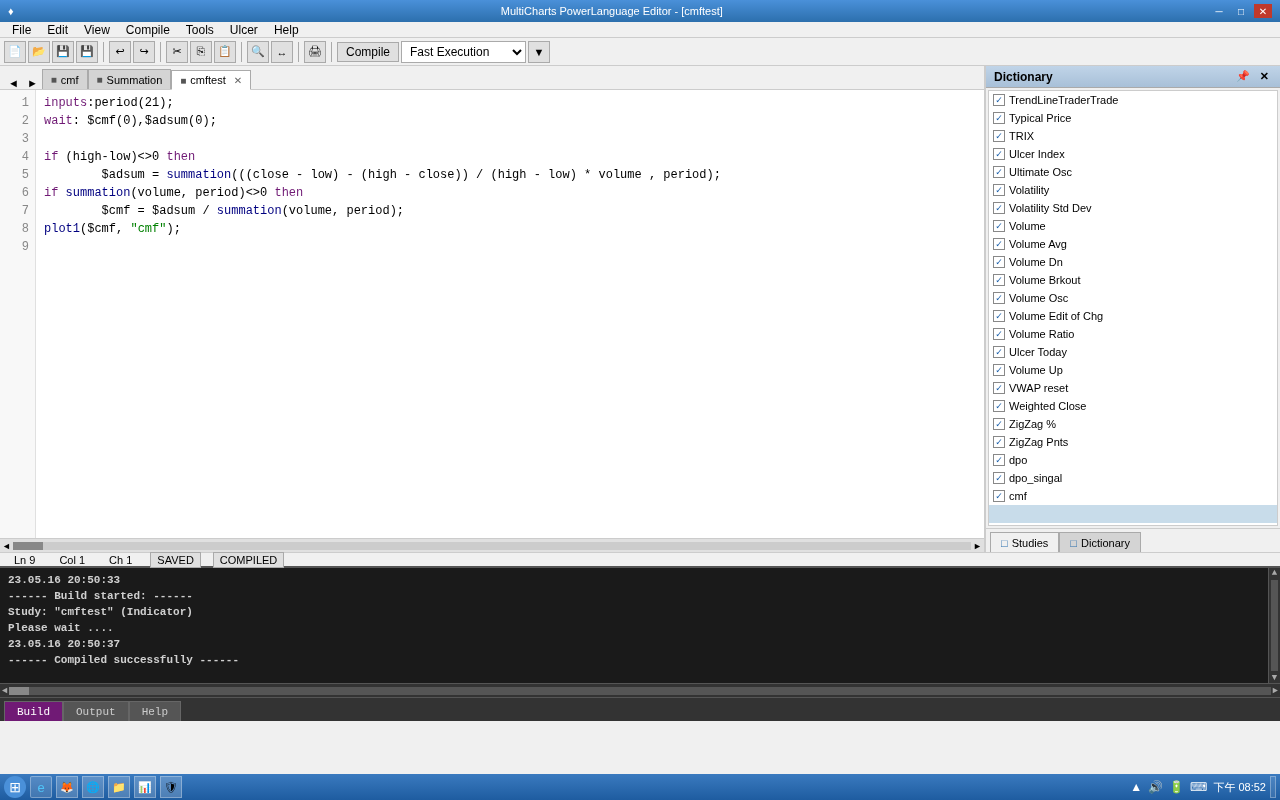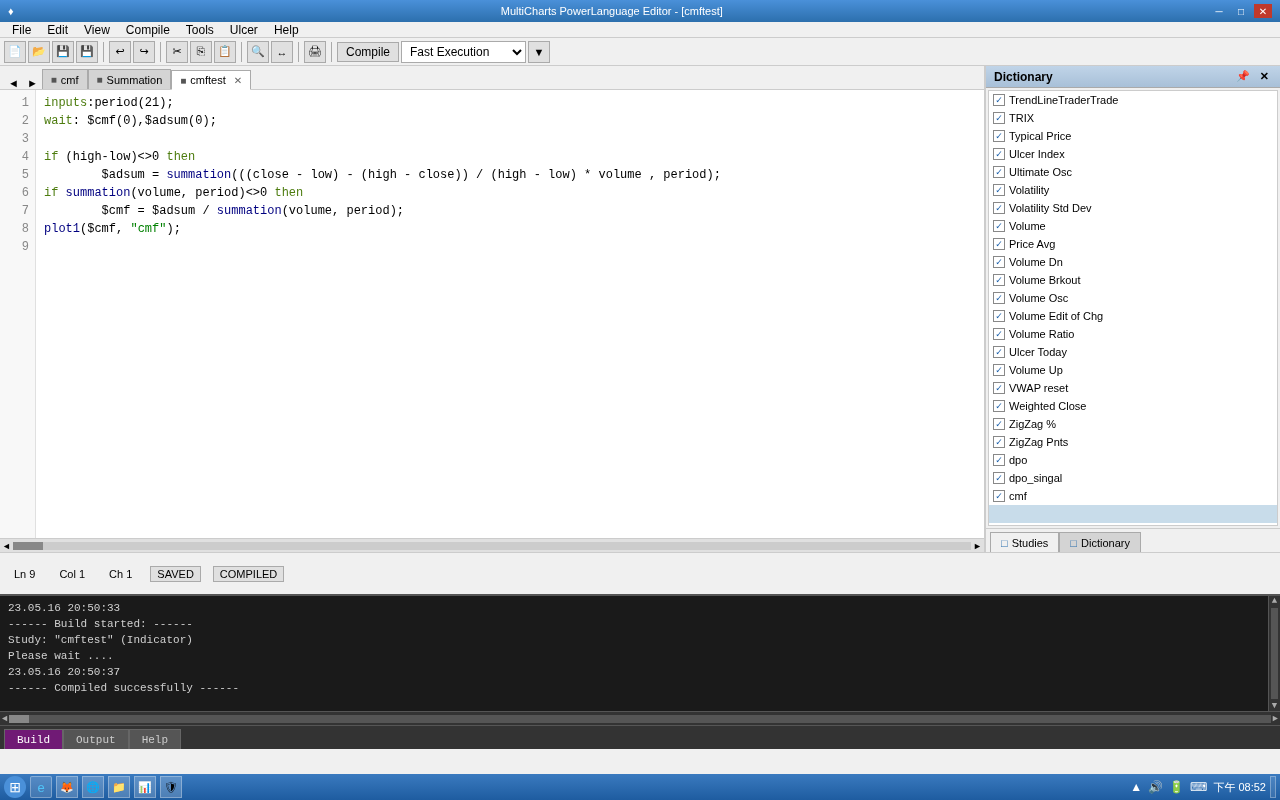--- a/index.html
+++ b/index.html
@@ -143,29 +143,29 @@
     }
     #code-content {
       flex: 1;
       padding: 4px 8px;
       font-family: 'Courier New', monospace;
       font-size: 12px;
       line-height: 18px;
       white-space: pre;
       overflow: auto;
     }
-    .kw { color: #4d7c0f; }
+    .kw { color: #701a75; }
     .fn { color: #000080; }
     .str { color: #008000; }
 
     
     #statusbar {
       background: #f0f0f0;
       border-top: 1px solid #ccc;
-      height: 42px;
+      height: 14px;
       display: flex;
       align-items: center;
       padding: 0 8px;
       gap: 12px;
       font-size: 11px;
     }
     .status-item { padding: 2px 6px; }
     .status-badge {
       background: #e0e0e0;
       border: 1px solid #aaa;
@@ -468,49 +468,49 @@
       </div>
     </div>
     <div id="navigator-list">
 
     <div class="nav-item">
           <div class="nav-checkbox checked"></div>
           <span class="nav-label">TrendLineTraderTrade</span>
         </div>
         <div class="nav-item">
           <div class="nav-checkbox checked"></div>
+          <span class="nav-label">Typical Price</span>
+        </div>
+        <div class="nav-item">
+          <div class="nav-checkbox checked"></div>
           <span class="nav-label">TRIX</span>
         </div>
         <div class="nav-item">
           <div class="nav-checkbox checked"></div>
-          <span class="nav-label">Typical Price</span>
-        </div>
-        <div class="nav-item">
-          <div class="nav-checkbox checked"></div>
           <span class="nav-label">Ulcer Index</span>
         </div>
         <div class="nav-item">
           <div class="nav-checkbox checked"></div>
           <span class="nav-label">Ultimate Osc</span>
         </div>
         <div class="nav-item">
           <div class="nav-checkbox checked"></div>
           <span class="nav-label">Volatility</span>
         </div>
         <div class="nav-item">
           <div class="nav-checkbox checked"></div>
           <span class="nav-label">Volatility Std Dev</span>
         </div>
         <div class="nav-item">
           <div class="nav-checkbox checked"></div>
           <span class="nav-label">Volume</span>
         </div>
         <div class="nav-item">
           <div class="nav-checkbox checked"></div>
-          <span class="nav-label">Price Avg</span>
+          <span class="nav-label">Volume Avg</span>
         </div>
         <div class="nav-item">
           <div class="nav-checkbox checked"></div>
           <span class="nav-label">Volume Dn</span>
         </div>
         <div class="nav-item">
           <div class="nav-checkbox checked"></div>
           <span class="nav-label">Volume Brkout</span>
         </div>
         <div class="nav-item">
@@ -578,21 +578,21 @@
 
 <div id="statusbar">
   <span class="status-item">Ln 9</span>
   <span class="status-item">Col 1</span>
   <span class="status-item">Ch 1</span>
   <span class="status-badge">SAVED</span>
   <span class="status-badge">COMPILED</span>
 </div>
 
 <div id="output-panel">
-  <div style="display:flex; flex:1; overflow:hidden;">
+  <div style="display:flex; flex:1; overflow:hidden;font-weight:bold;">
     <div id="output-content">
 
     <div>23.05.16 20:50:33</div>
         <div>------ Build started: ------</div>
         <div>Study: "cmftest" (Indicator)</div>
         <div>Please wait ....</div>
         <div>23.05.16 20:50:37</div>
         <div>------ Compiled successfully ------</div>
       </div>
     <div style="width:12px; background:#333; border-left:1px solid #555; display:flex; flex-direction:column;">

